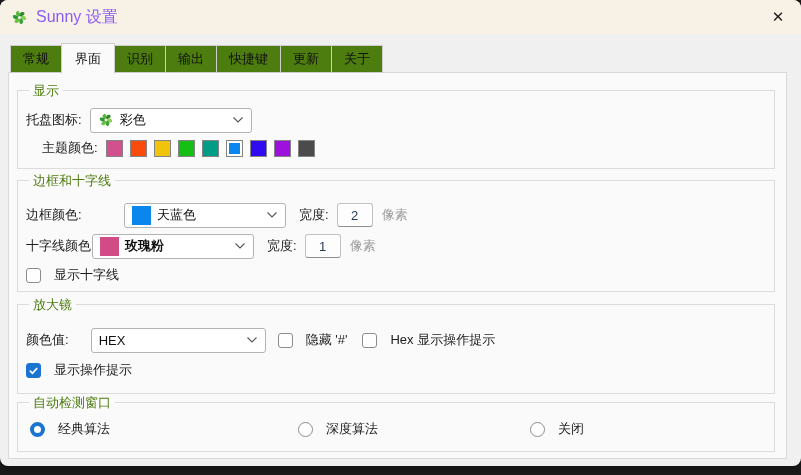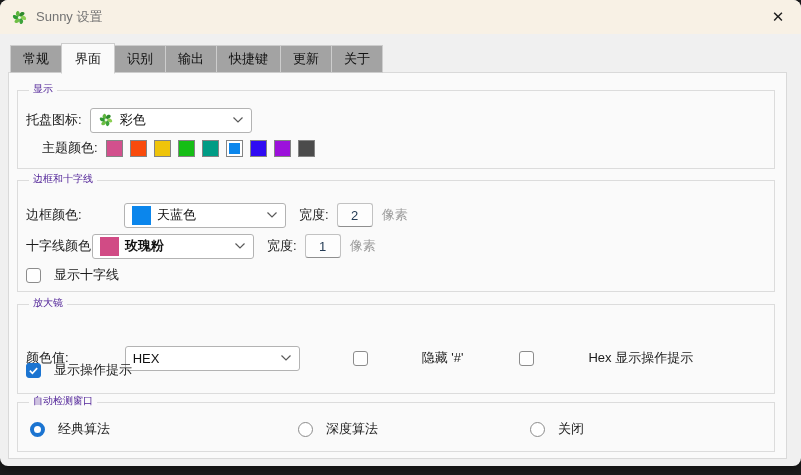--- a/index.html
+++ b/index.html
@@ -11,51 +11,51 @@
   .window{
     position:absolute;left:0;top:0;width:801px;height:466px;
     background:#f0f0f0;border-radius:8px;overflow:hidden;
     box-shadow:0 2px 8px rgba(0,0,0,.45);
   }
   
   .titlebar{
     height:34px;background:#f8f1e5;display:flex;align-items:center;
     padding:0 6px 0 11px;gap:8px;
   }
-  .titlebar .app-title{font-size:13px;color:#737373;}
+  .titlebar .app-title{font-size:16px;color:#8b5cf6;}
   .close-btn{
     margin-left:auto;width:34px;height:28px;display:flex;align-items:center;
     justify-content:center;font-size:15px;color:#1a1a1a;cursor:default;
     border-radius:5px;
   }
   
   .tabs{
     display:flex;align-items:flex-end;padding-left:10px;margin-top:9px;
     position:relative;z-index:2;
   }
   .tab{
-    font-size:13px;color:#111;background:#a3a3a3;border:1px solid #cdcdcd;
+    font-size:13px;color:#111;background:#4d7c0f;border:1px solid #cdcdcd;
     padding:4px 12px 4px;margin-right:-1px;position:relative;
   }
   .tab.on{
     background:#fafafa;border-bottom:1px solid #fafafa;
     padding:6px 13px 5px;margin-bottom:-1px;z-index:3;
   }
   
   .tabpage{
     position:relative;margin:-1px 14px 0 8px;height:385px;
     background:#fafafa;border:1px solid #d9d9d9;z-index:1;
   }
   
   .group{
     position:absolute;left:8px;right:11px;border:1px solid #dcdcdc;
   }
   .group-title{
     position:absolute;top:-9px;left:11px;background:#fafafa;padding:0 4px;
-    font-size:10px;color:#4c1d95;
+    font-size:13px;color:#4d7c0f;
   }
   .g-display{top:17px;height:77px;}
   .g-border{top:107px;height:110px;}
   .g-magnifier{top:231px;height:88px;}
   .g-autodetect{top:329px;height:48px;}
   .row{position:absolute;display:flex;align-items:center;}
   .lbl{font-size:13px;color:#1b1b1b;white-space:nowrap;}
   .unit{font-size:13px;color:#9a9a9a;margin-left:9px;}
   
   .combo{
@@ -209,23 +209,23 @@
       <div class="row" style="left:8px;top:86px;height:16px;">
         <span class="checkbox">
           
         </span>
         <span class="lbl cb-lbl">显示十字线</span>
       </div>
     </div>
 
     <div class="group g-magnifier">
       <span class="group-title">放大镜</span>
-      <div class="row" style="left:8px;top:40px;height:26px;gap:41px;">
+      <div class="row" style="left:8px;top:22px;height:26px;">
         <span class="lbl">颜色值:</span>
-        <div class="combo" style="width:175px;margin-left:15px;">
+        <div class="combo" style="width:175px;margin-left:22px;">
           <span>HEX</span>
           <span class="chev">
             <svg width="12" height="8" viewBox="0 0 12 8">
                 <path d="M1.5 1.5 L6 6 L10.5 1.5" stroke="#5a5a5a" stroke-width="1.2" fill="none"></path>
               </svg>
           </span>
         </div>
         <span class="checkbox" style="margin-left:12px;">
           
         </span>

